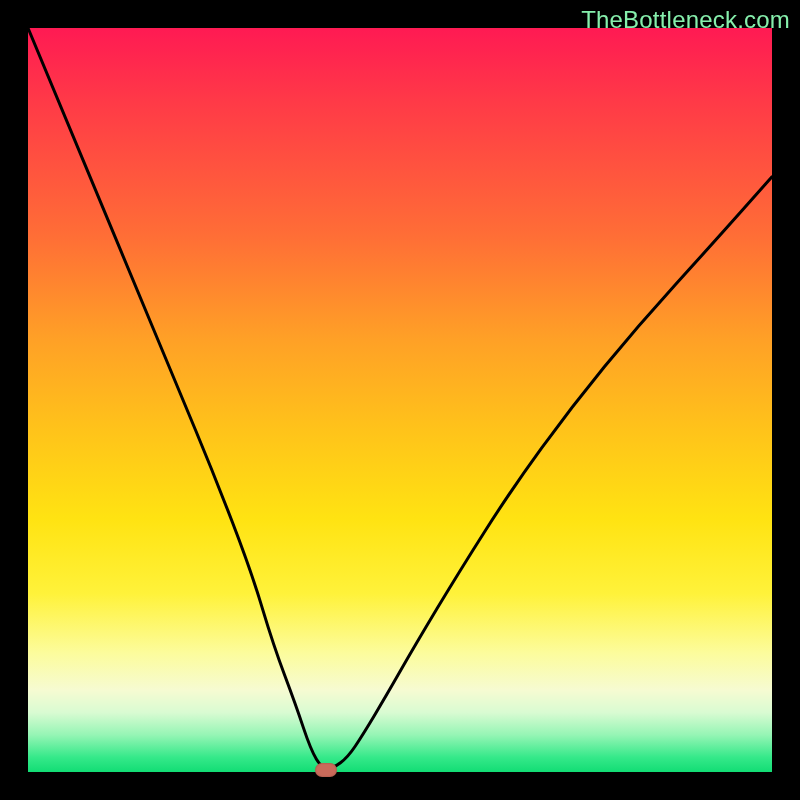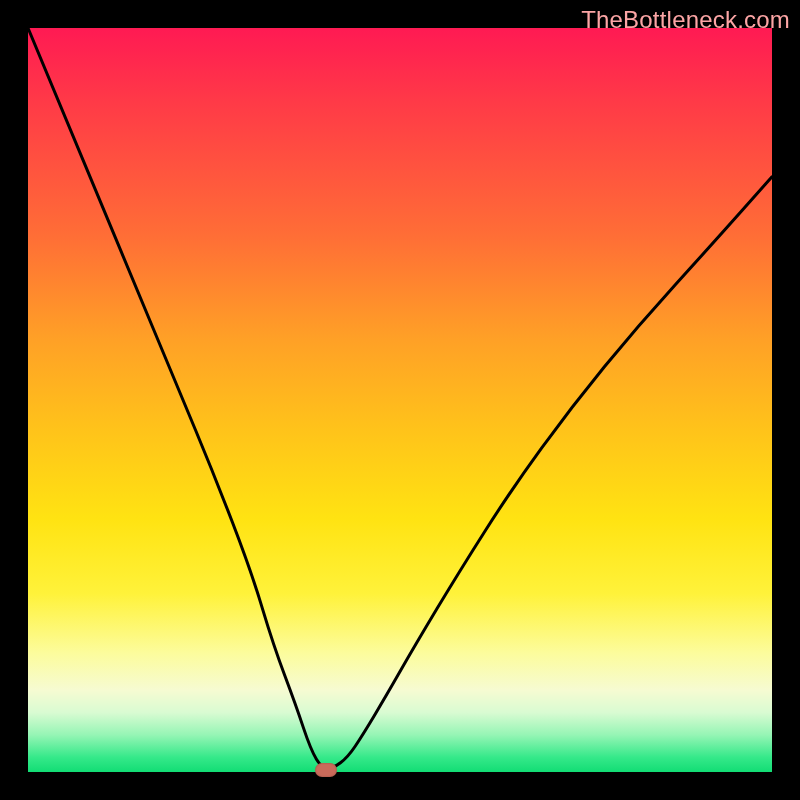--- a/index.html
+++ b/index.html
@@ -40,21 +40,21 @@
       #d9fbd2 92%,
       #96f5b5 95%,
       #36e98a 98%,
       #12dd74 100%
     );
   }
   .watermark {
     position: absolute;
     top: 6px;
     right: 10px;
-    color: #fca5a5;
+    color: #86efac;
     font-size: 24px;
     font-weight: 500;
     letter-spacing: 0.2px;
     user-select: none;
   }
   svg.curve {
     position: absolute;
     left: 0;
     top: 0;
     width: 744px;

